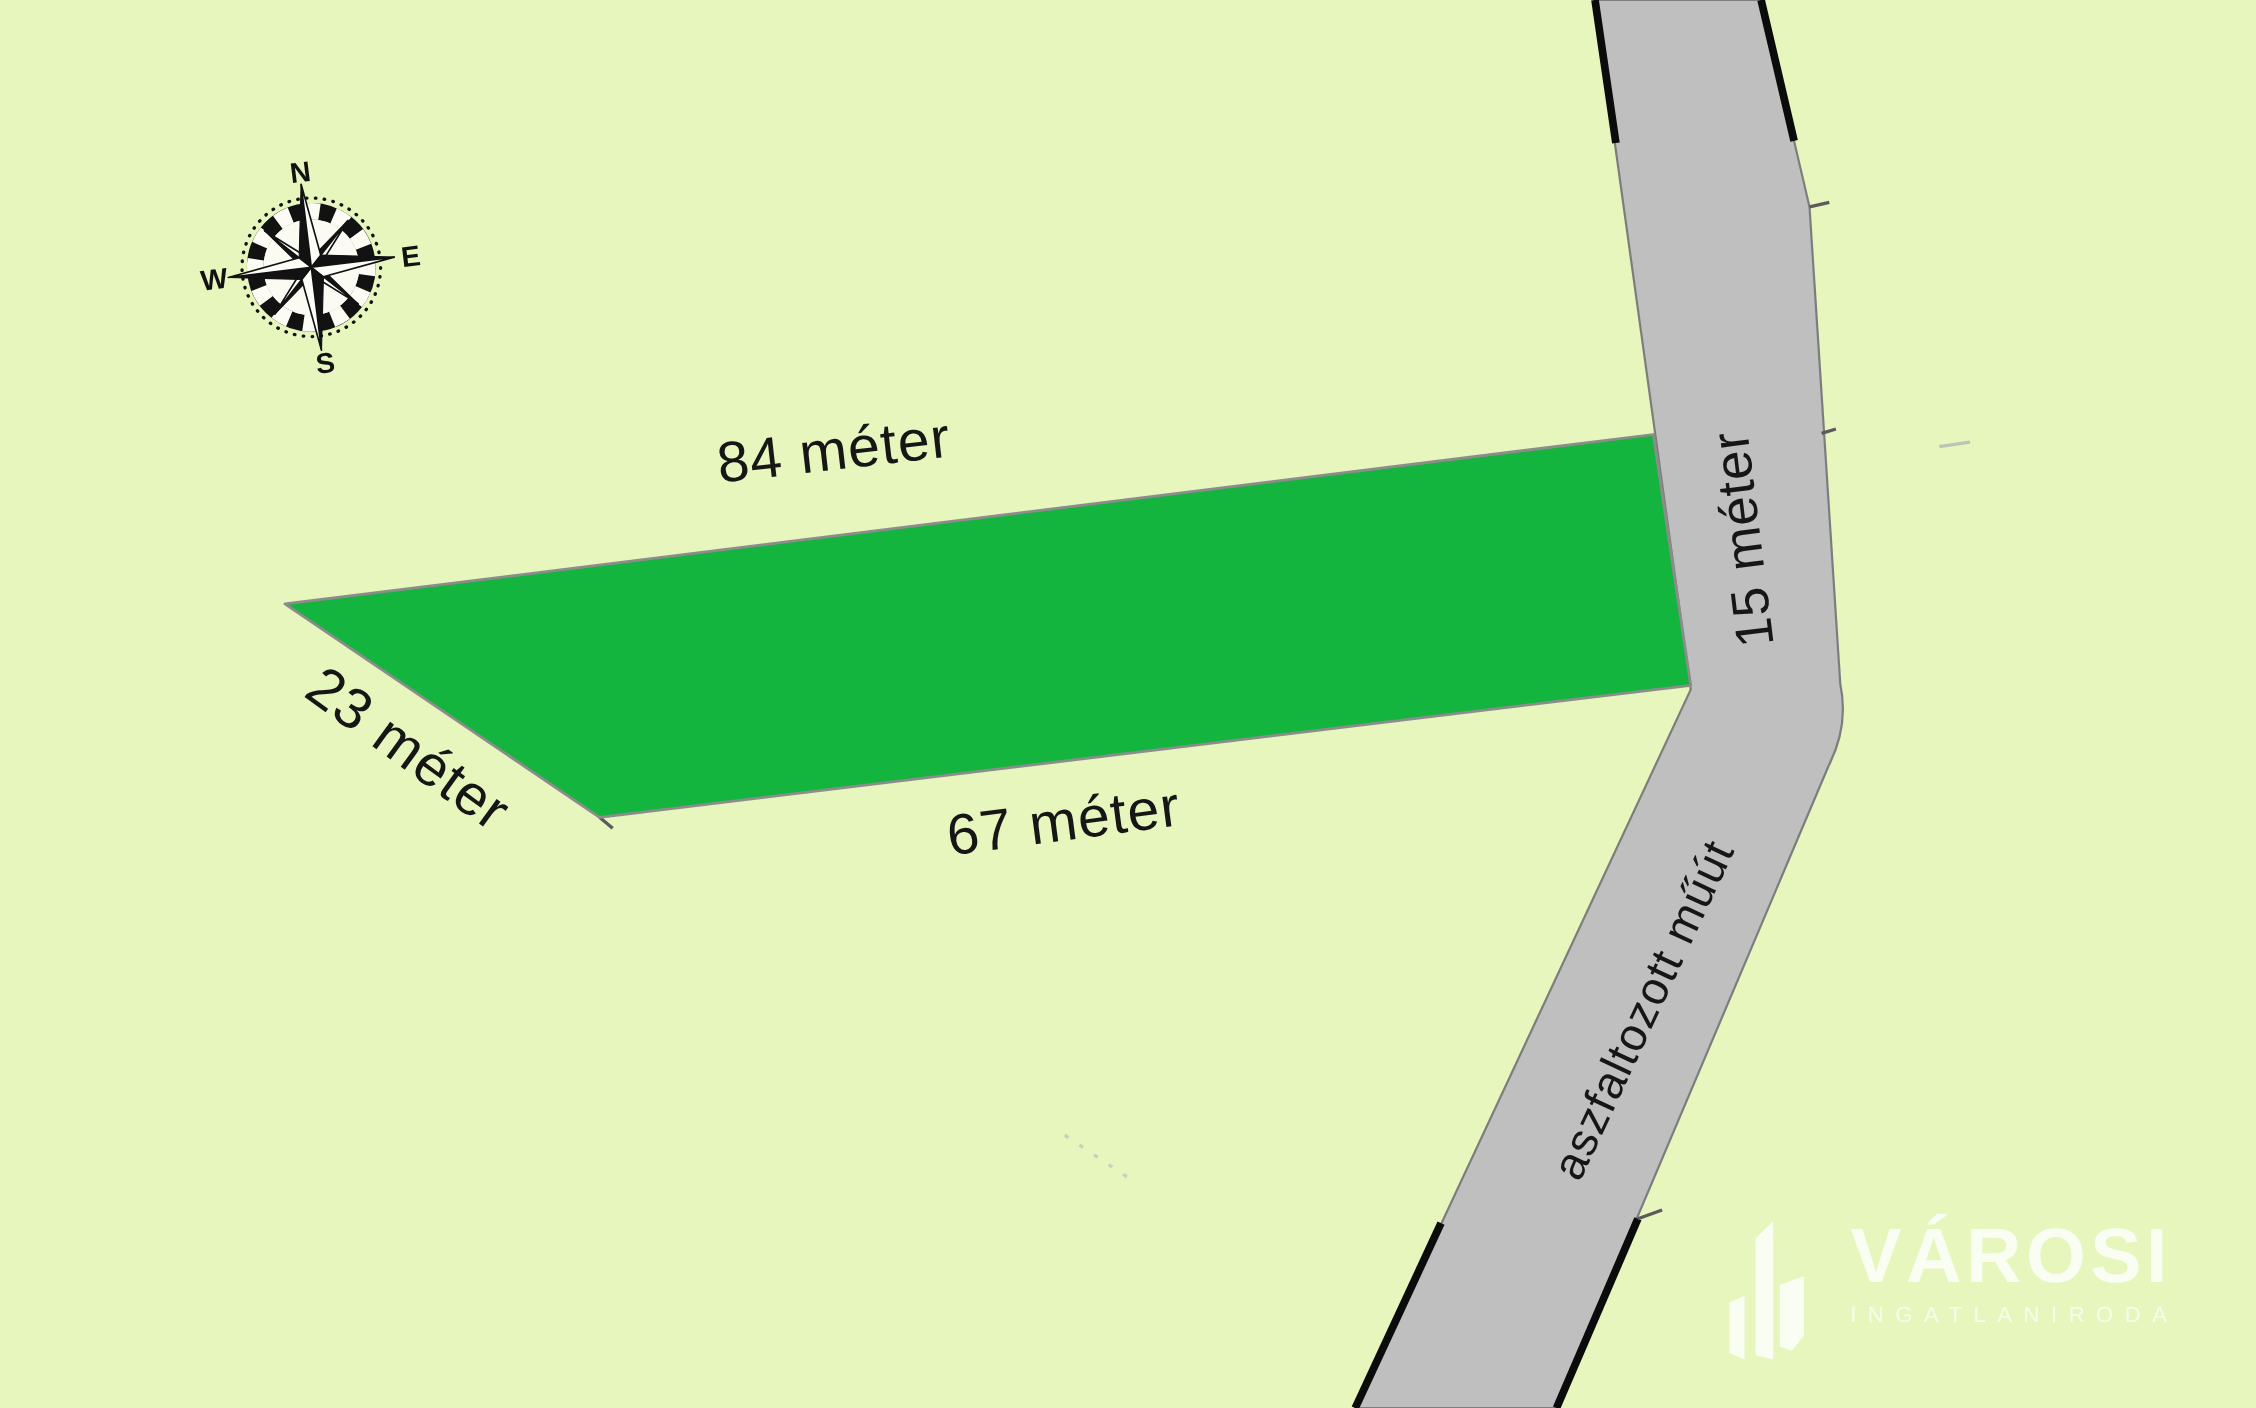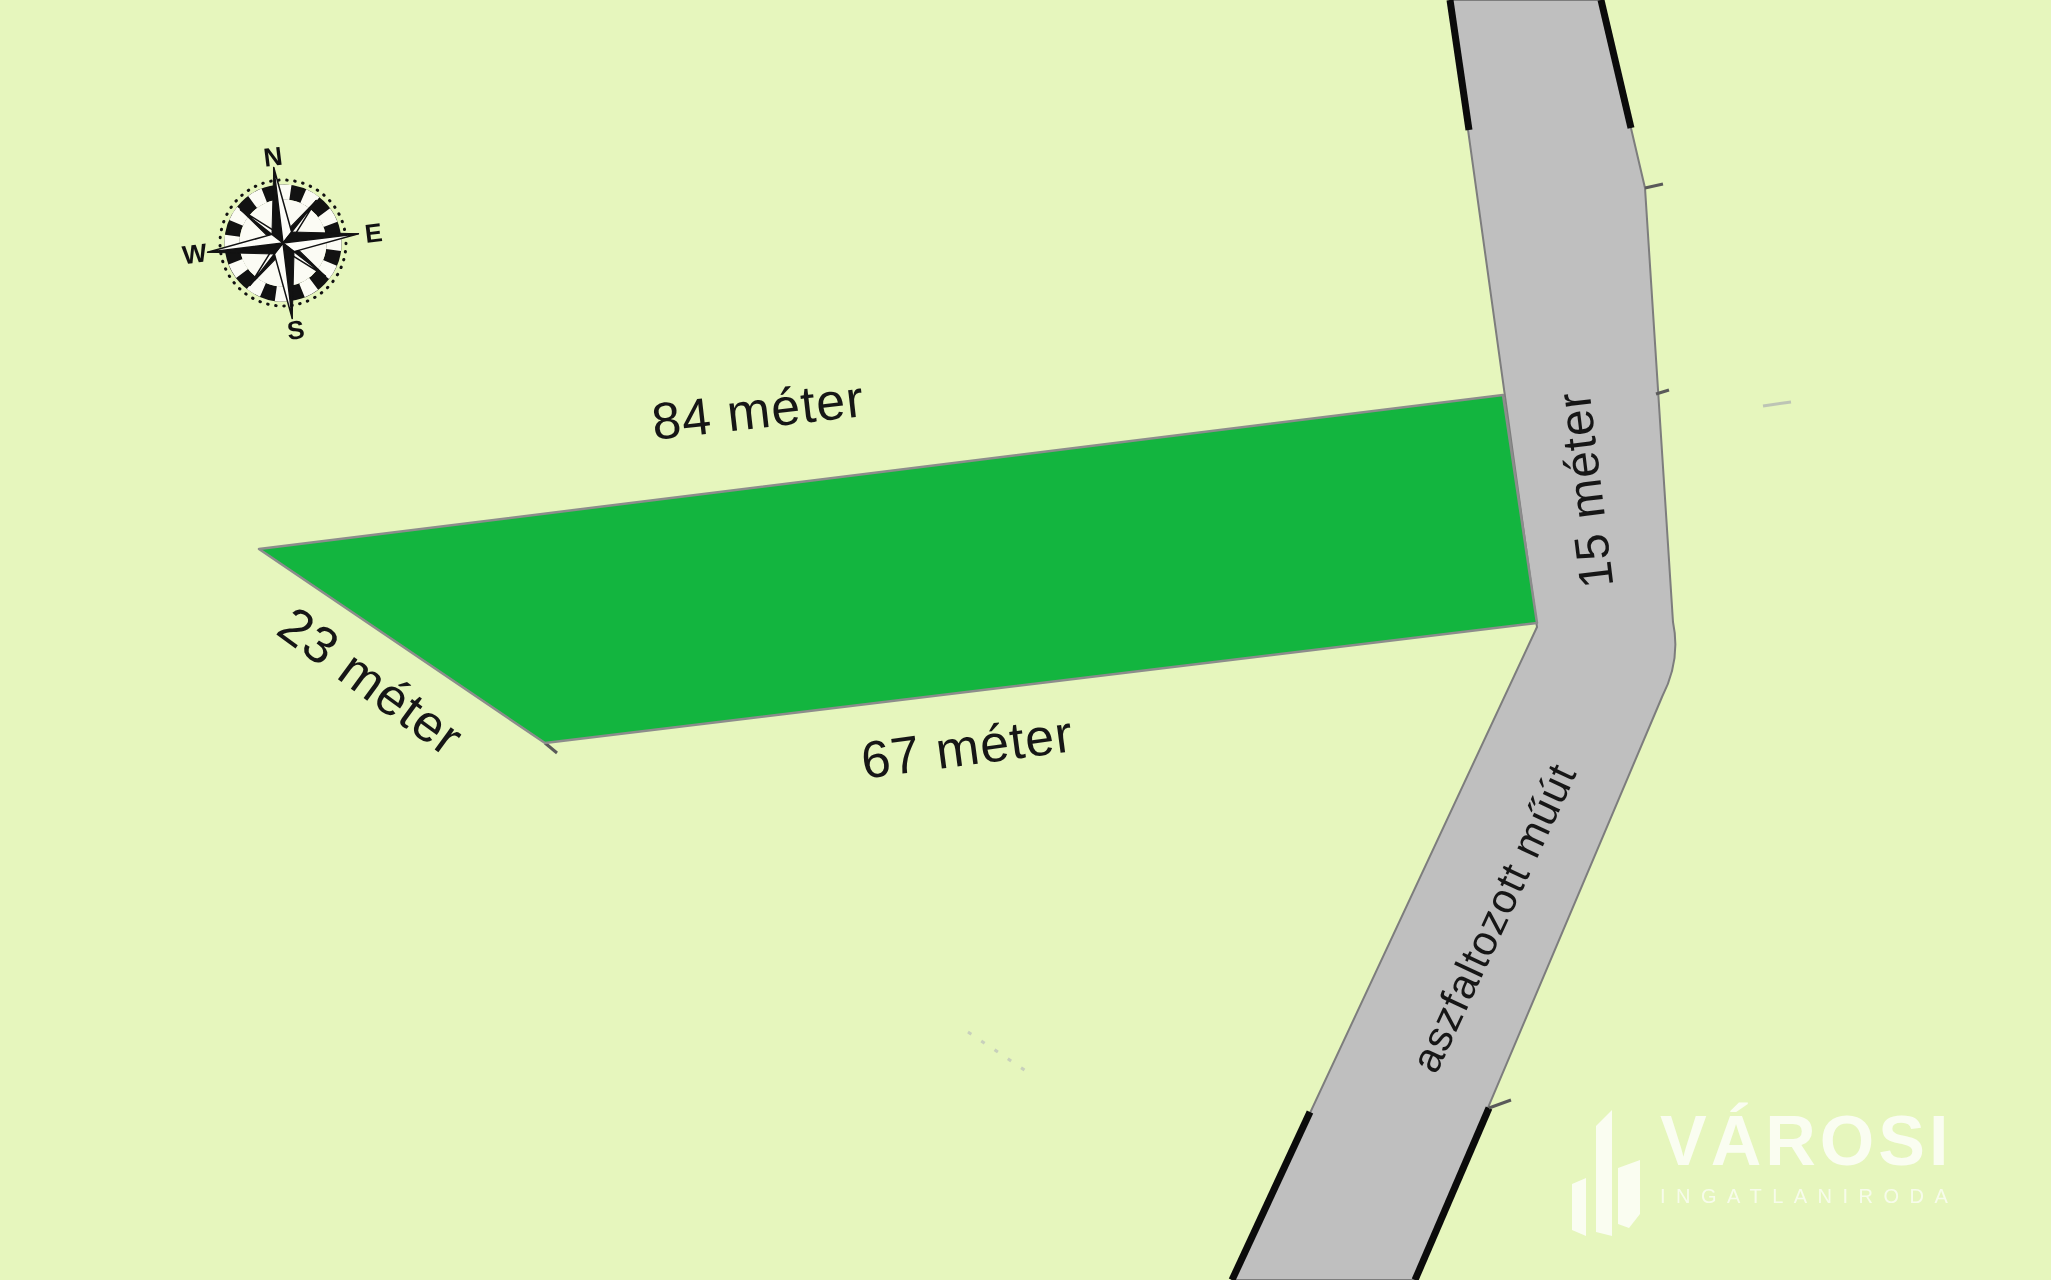--- a/index.html
+++ b/index.html
@@ -32,21 +32,21 @@
     font-size:52px;
     color:var(--label-text,#161616);
     white-space:nowrap;
     letter-spacing:1px;
   }
   .dim-right{font-size:48px;}
   .dim-road{font-size:42px;}
   
   .watermark{
     position:absolute;left:1572px;top:1106px;
-    display:flex;align-items:flex-start;
+    display:flex;gap:22px;align-items:flex-start;
     color:rgba(255,255,255,0.78);
   }
   .watermark svg{display:block;margin-top:4px;}
   .brand{font-size:70px;font-weight:bold;letter-spacing:4px;line-height:1;}
   .brand-sub{font-size:20px;font-weight:normal;letter-spacing:10.5px;margin-top:9px;opacity:.9;text-align:right;}
 </style>
 </head>
 <body>
 
 <div class="stage">

